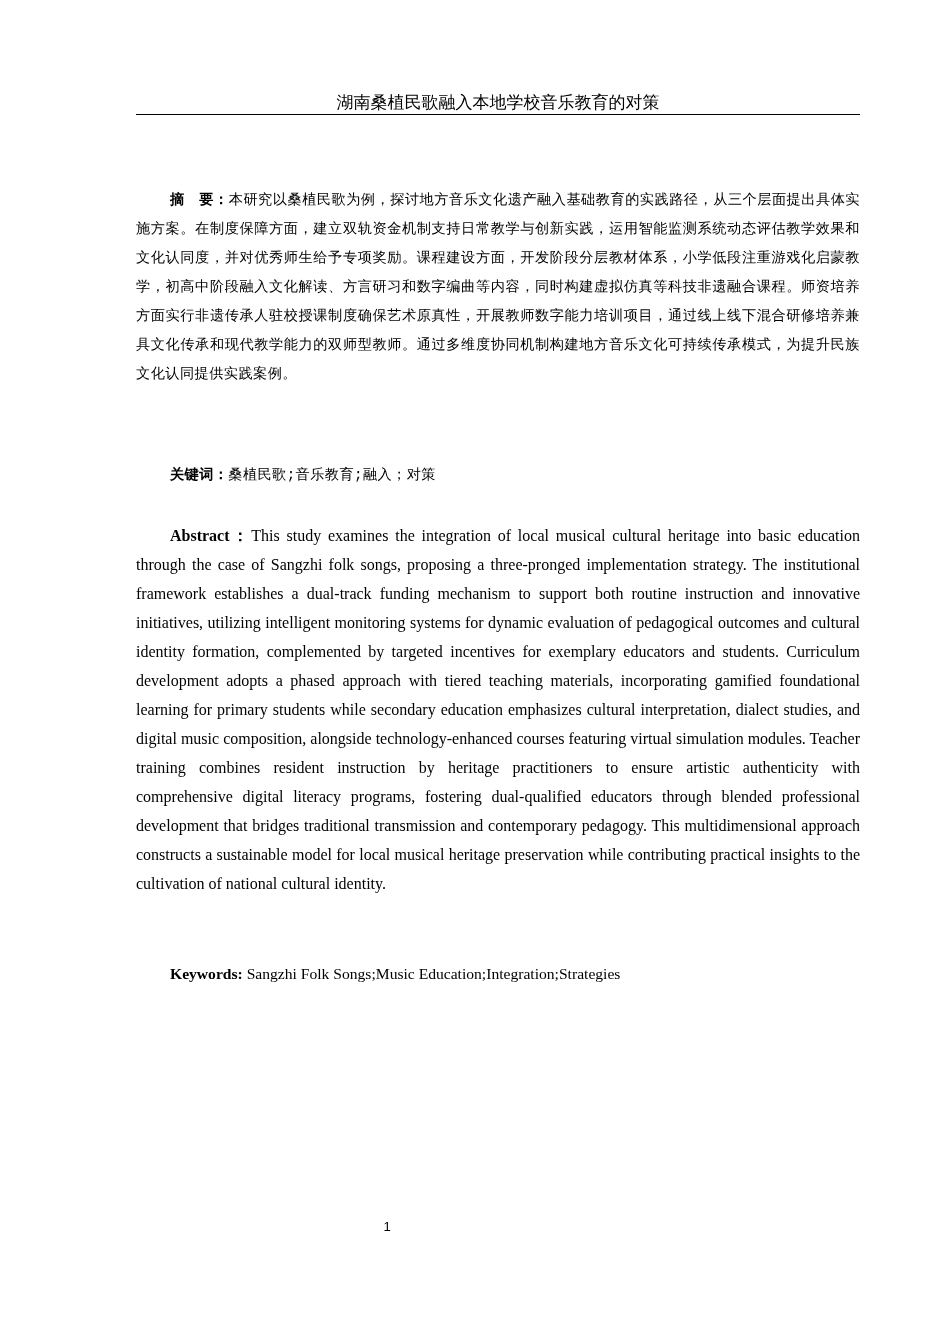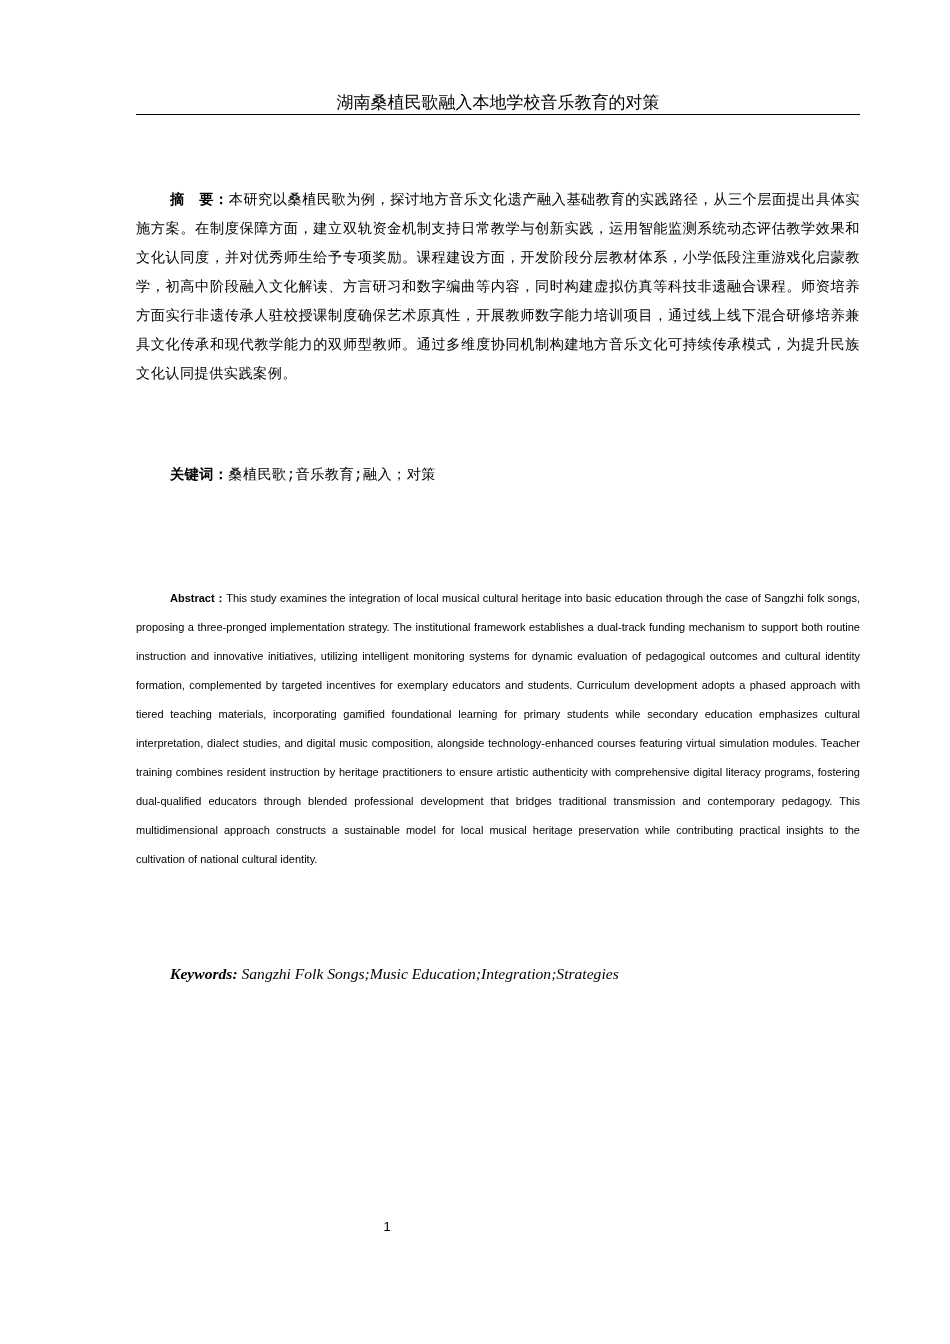--- a/index.html
+++ b/index.html
@@ -19,28 +19,28 @@
     font-family: "DejaVu Sans", sans-serif; font-size: 14.2px;
     line-height: 29px; text-align: justify; text-indent: 34px; letter-spacing: 0.45px;
   }
   .cn-label { font-weight: bold; }
   .cn-keywords {
     position: absolute; left: 170px; top: 461px; width: 690px;
     font-family: Liberation Mono, monospace; font-size: 14.2px; line-height: 29px;
     letter-spacing: 0.4px;
   }
   .en-abstract {
-    position: absolute; left: 136px; top: 584px; width: 724px;
-    font-family: Liberation Sans, sans-serif; font-size: 11px;
+    position: absolute; left: 136px; top: 521px; width: 724px;
+    font-family: Liberation Serif, serif; font-size: 16px;
     line-height: 29px; text-align: justify; text-indent: 34px;
   }
   .en-label { font-weight: bold; }
   .en-keywords {
     position: absolute; left: 170px; top: 959px; width: 690px;
-    font-family: "Liberation Serif", serif; font-size: 15.6px; line-height: 29px; font-style: italic;
+    font-family: "Liberation Serif", serif; font-size: 15.6px; line-height: 29px;
   }
   .page-number {
     position: absolute; left: 375px; top: 1218px; width: 24px; text-align: center;
     font-family: "Liberation Sans", sans-serif; font-size: 13px; line-height: 18px;
   }
 </style>
 </head>
 <body>
 
 <div class="page">

